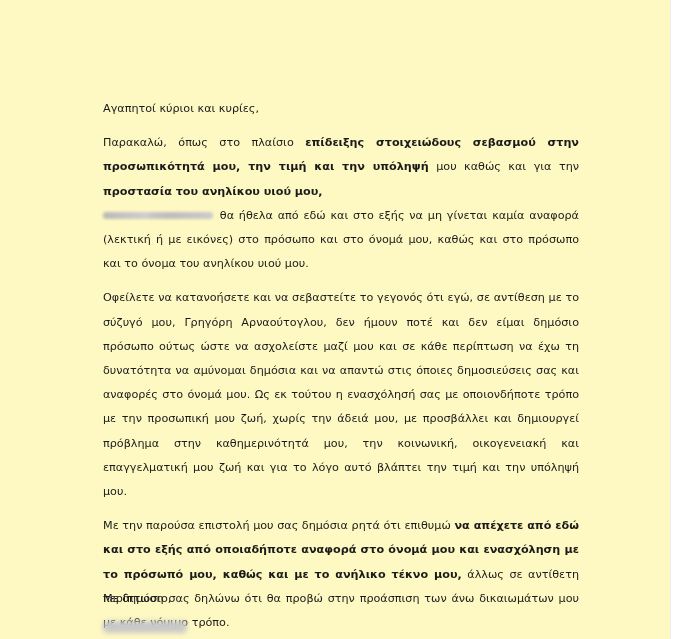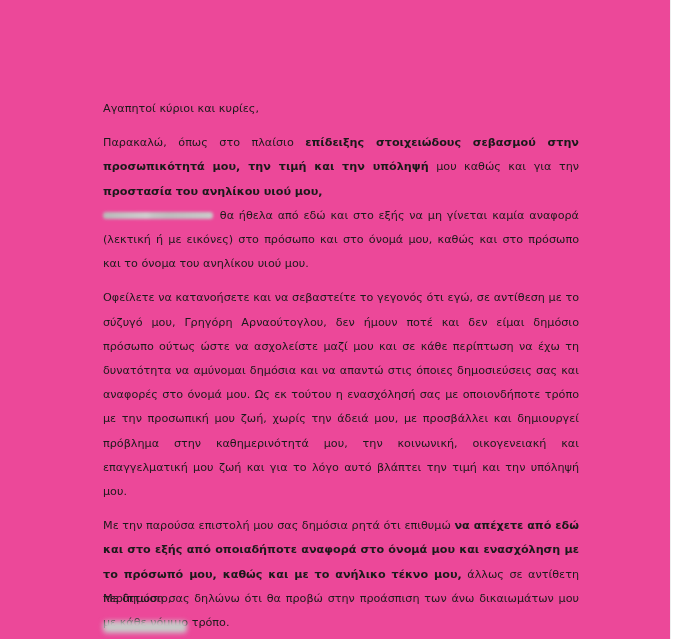--- a/index.html
+++ b/index.html
@@ -14,21 +14,21 @@
       position: relative;
       font-family: "DejaVu Sans", "Liberation Sans", sans-serif;
       color: #1a1a1a;
     }
     .page {
       position: absolute;
       left: 0;
       top: 0;
       width: 670px;
       height: 639px;
-      background: #ec4899;
+      background: #fef9c3;
       border-right: 1px solid #eeeeee;
     }
     .letter {
       position: absolute;
       left: 103px;
       top: 97px;
       width: 476px;
       font-size: 11.2px;
       line-height: 24.2px;
     }

